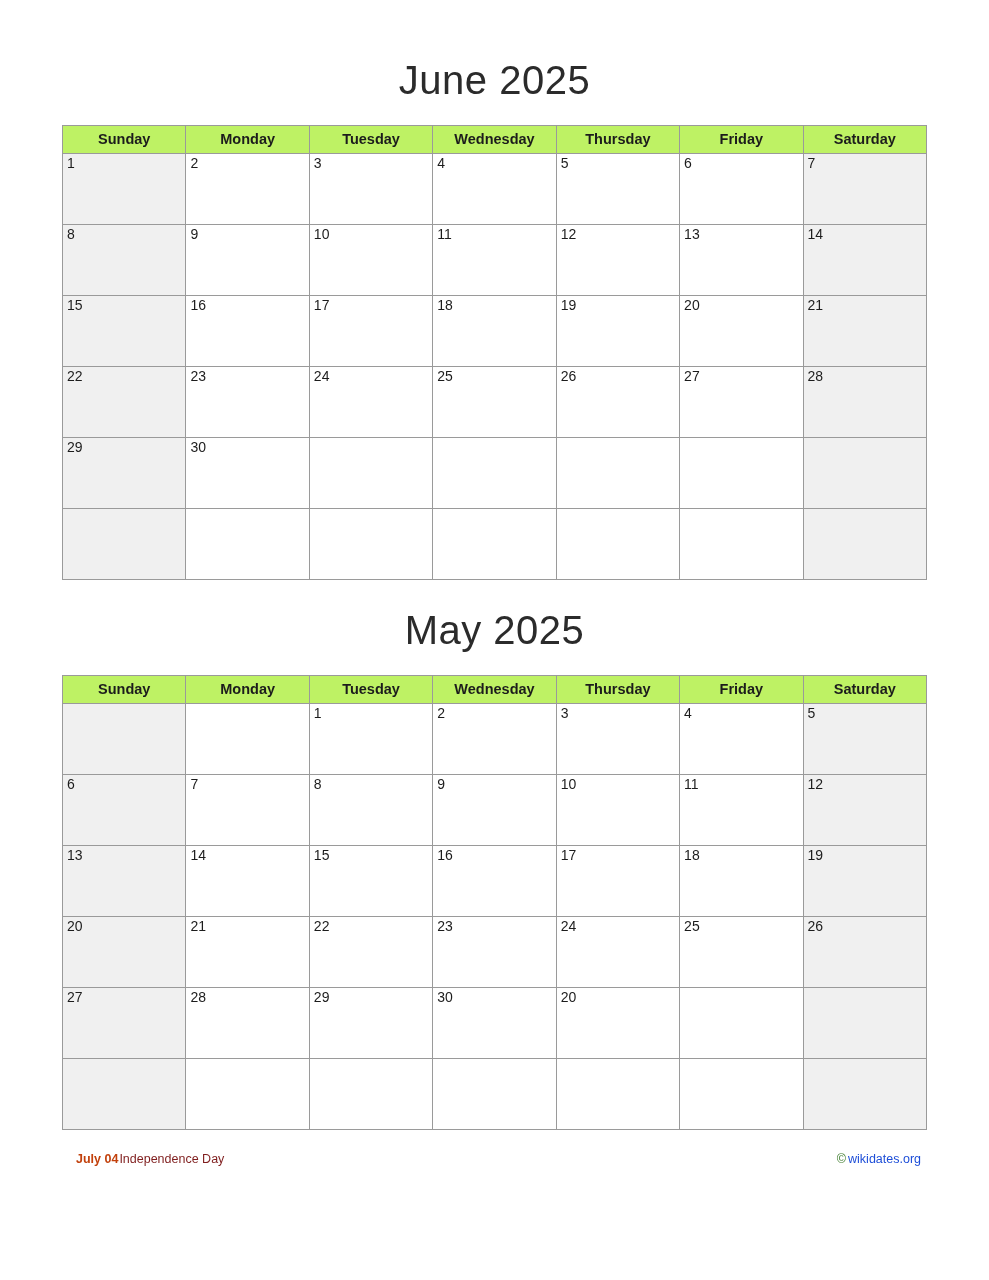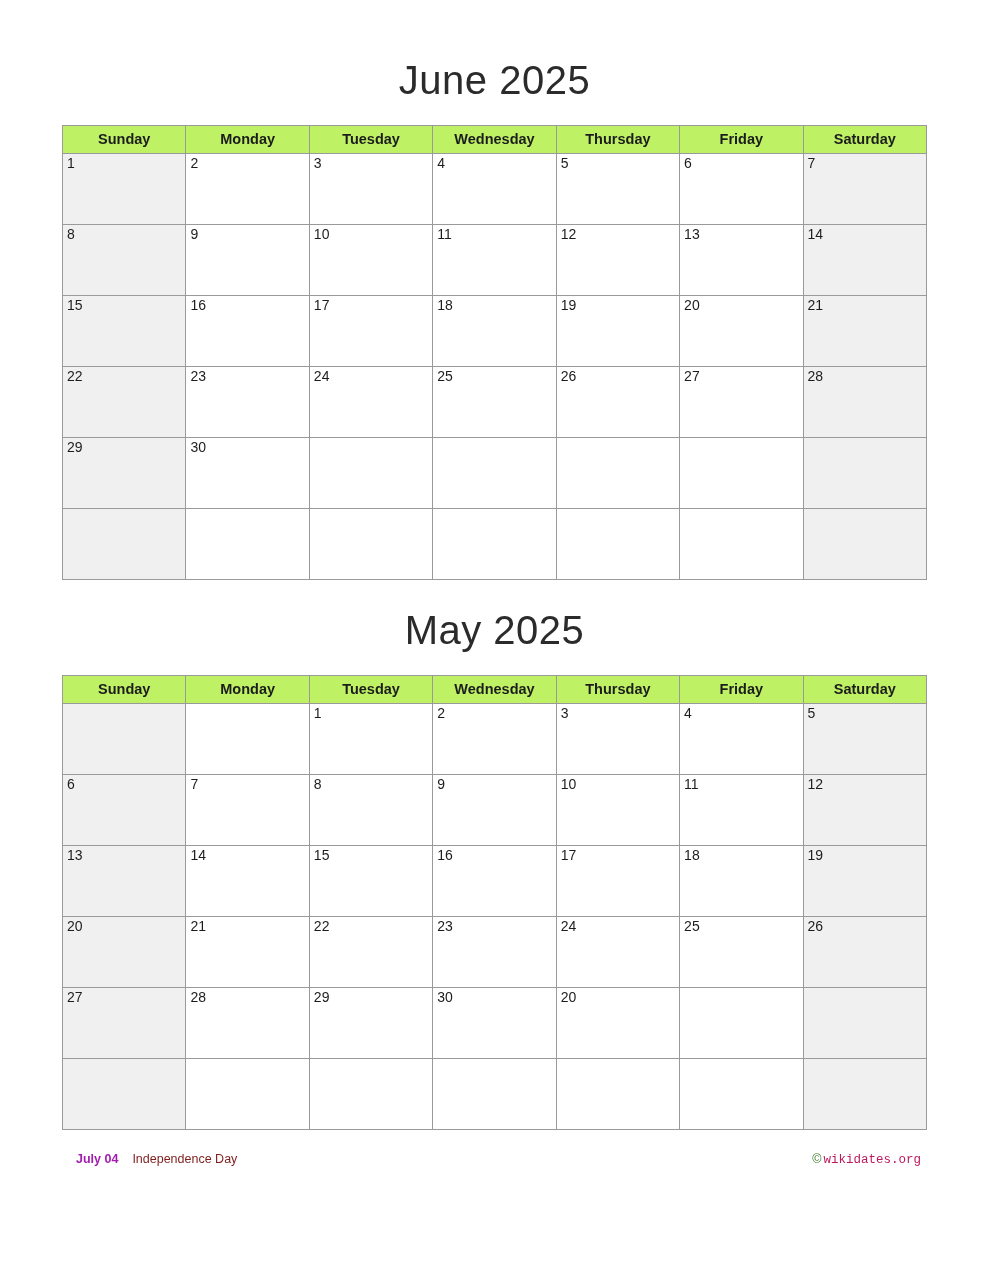--- a/index.html
+++ b/index.html
@@ -78,37 +78,36 @@
     align-items: baseline;
     justify-content: space-between;
     padding-left: 14px;
     padding-right: 6px;
     box-sizing: border-box;
   }
   .holiday {
     font-size: 12.5px;
   }
   .holiday .hdate {
-    color: #a21caf;
+    color: #c2410c;
     font-weight: bold;
-    margin-right: 14px;
+    margin-right: 1px;
   }
   .holiday .hname {
     color: #7f1d1d;
   }
   .brand {
     font-size: 12.5px;
   }
   .brand .c {
     color: #3b7a2a;
     margin-right: 2px;
   }
   .brand .bname {
-    color: #be185d;
-    font-family: Liberation Mono, monospace;
+    color: #1d4ed8;
   }
 </style>
 </head>
 <body>
 
 <div class="page">
 
   <div class="month-block">
     <h1 class="month-title" id="june-title">June 2025</h1>
     <table class="cal">

